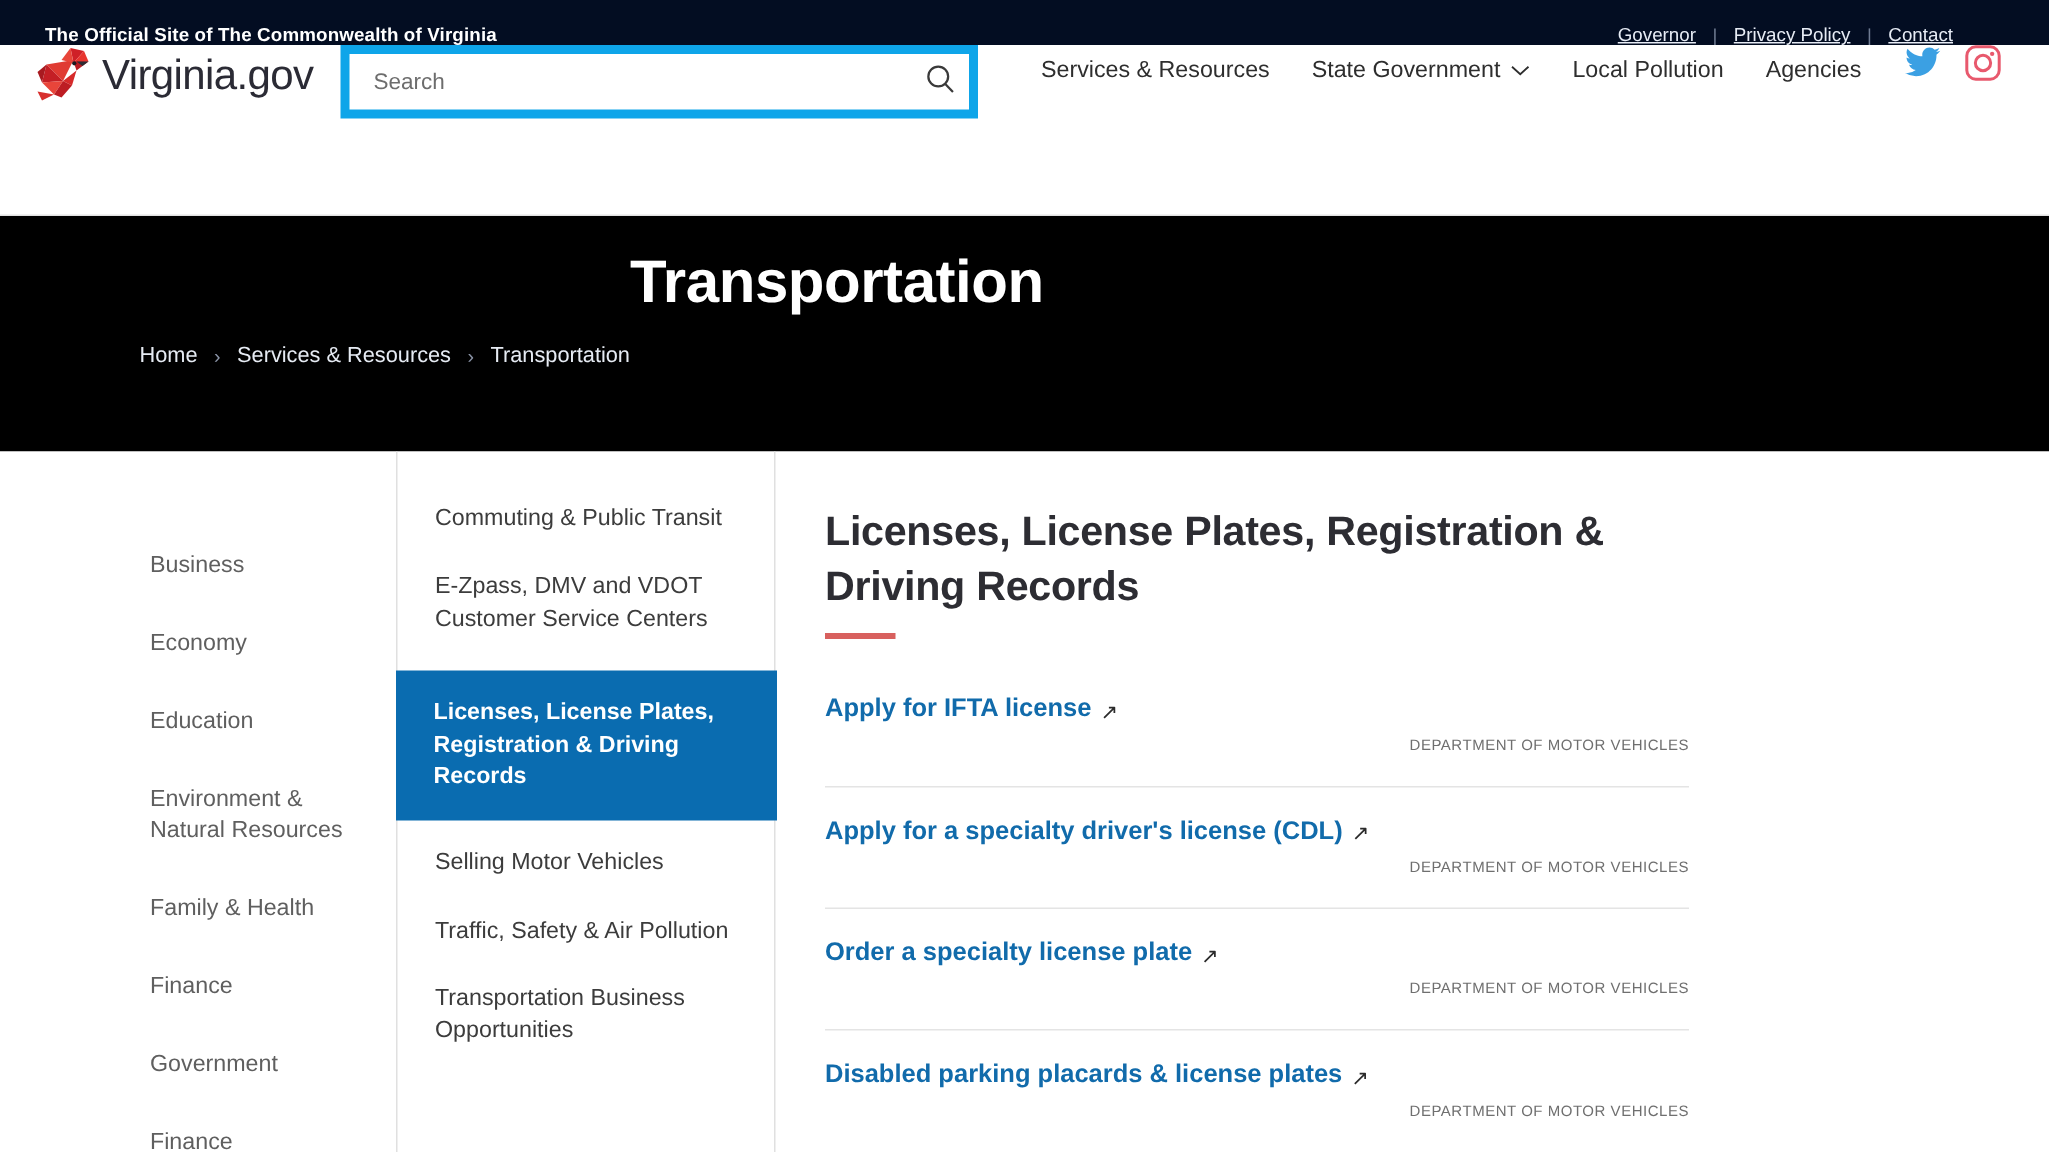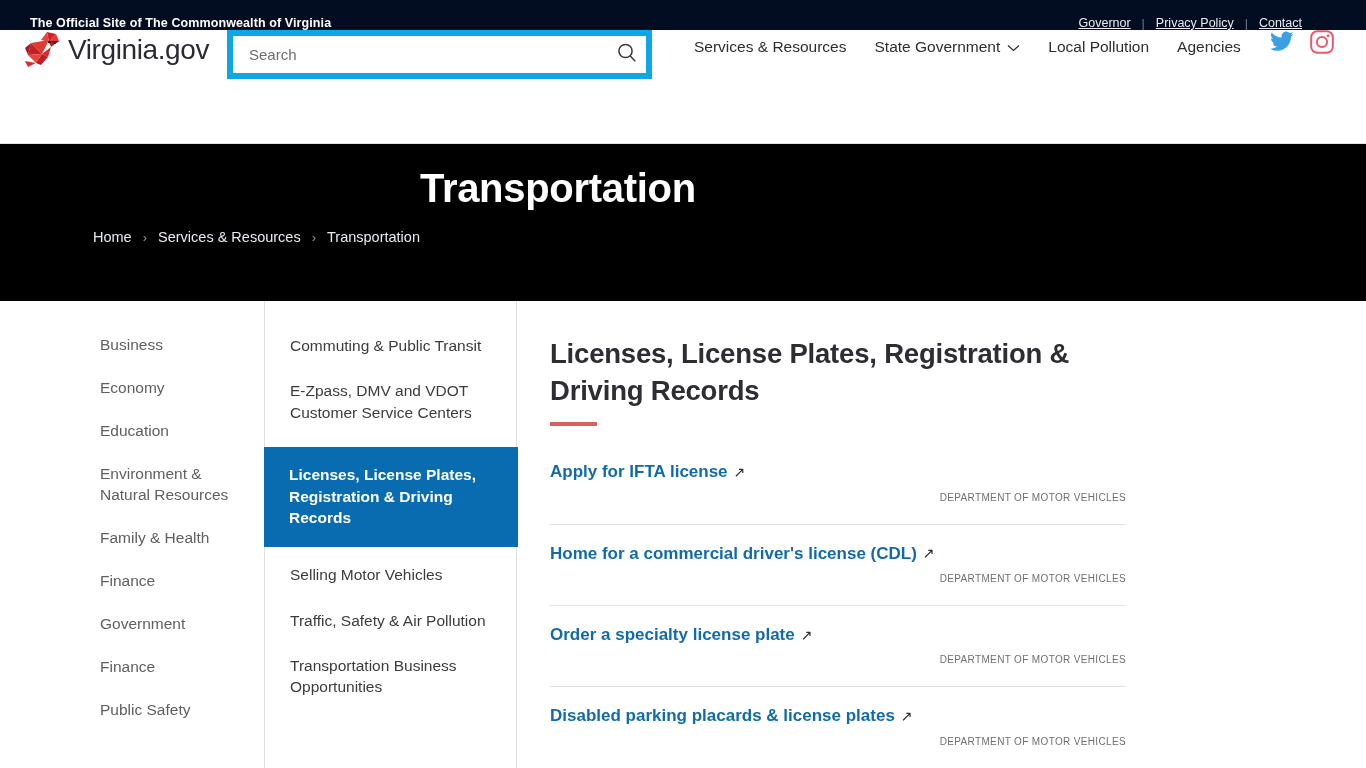--- a/index.html
+++ b/index.html
@@ -175,20 +175,21 @@
     padding: 34px 0 0 0;
   }
   .cat-item {
     display: block;
     font-size: 15.5px;
     color: #5f5f5f;
     text-decoration: none;
     line-height: 1.3;
     padding: 0 22px 0 100px;
     margin-bottom: 23px;
+    margin-top: 32px;
   }
 
   .col-subcats {
     width: 253px;
     flex: none;
     padding: 34px 0 0 0;
     border-left: 1px solid #e0e0e0;
     border-right: 1px solid #e0e0e0;
   }
   .sub-item {
@@ -236,21 +237,21 @@
     border-bottom: 1px solid #e4e4e4;
     max-width: 576px;
   }
   .link-row:last-child { border-bottom: 1px solid #e4e4e4; }
   .link-title {
     font-size: 17px;
     font-weight: bold;
     color: #116bab;
     text-decoration: none;
     display: inline-flex;
-    align-items: center;
+    align-items: flex-end;
     gap: 6px;
     line-height: 1.2;
   }
   .ext-arrow {
     font-size: 14px;
     font-weight: normal;
     color: #2b2b2b;
   }
   .link-sub {
     margin-top: 9px;
@@ -393,21 +394,21 @@
       <div class="link-row">
         <a href="#" class="link-title">
           <span>Apply for IFTA license</span>
           <span class="ext-arrow">↗</span>
         </a>
         <div class="link-sub">Department of Motor Vehicles</div>
       </div>
 
       <div class="link-row">
         <a href="#" class="link-title">
-          <span>Home for a commercial driver's license (CDL)</span>
+          <span>Apply for a specialty driver's license (CDL)</span>
           <span class="ext-arrow">↗</span>
         </a>
         <div class="link-sub">Department of Motor Vehicles</div>
       </div>
 
       <div class="link-row">
         <a href="#" class="link-title">
           <span>Order a specialty license plate</span>
           <span class="ext-arrow">↗</span>
         </a>

